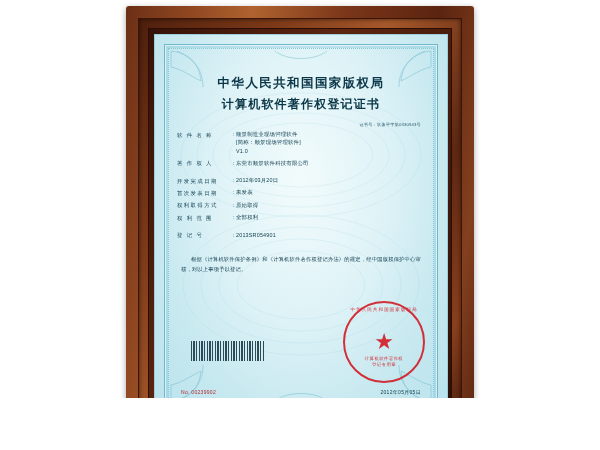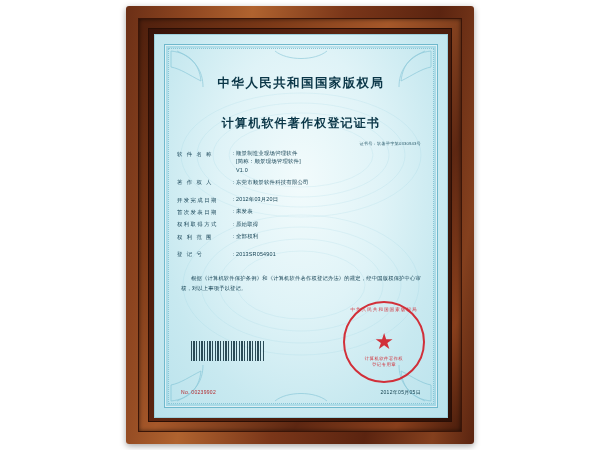--- a/index.html
+++ b/index.html
@@ -6,21 +6,21 @@
     margin: 0;
     padding: 0;
     width: 600px;
     height: 450px;
     background: #ffffff;
     font-family: "Liberation Sans", sans-serif;
   }
   #stage {
     position: relative;
     width: 600px;
-    height: 450px;
+    height: 398px;
     background: #ffffff;
     overflow: hidden;
   }
 
   
   .frame-outer {
     position: absolute;
     left: 126px;
     top: 6px;
     width: 348px;
@@ -120,21 +120,21 @@
     color: #0a3647;
     margin-top: 14px;
   }
   .title2 {
     text-align: center;
     font-family: "DejaVu Sans", sans-serif;
     font-size: 12px;
     font-weight: bold;
     letter-spacing: 1.2px;
     color: #0a3647;
-    margin-top: 23px;
+    margin-top: 4px;
   }
   .serial-row {
     margin-top: 9px;
     text-align: right;
     font-size: 4.2px;
     color: #2a5b6b;
     letter-spacing: 0.2px;
     padding-right: 4px;
   }
   .fields {

